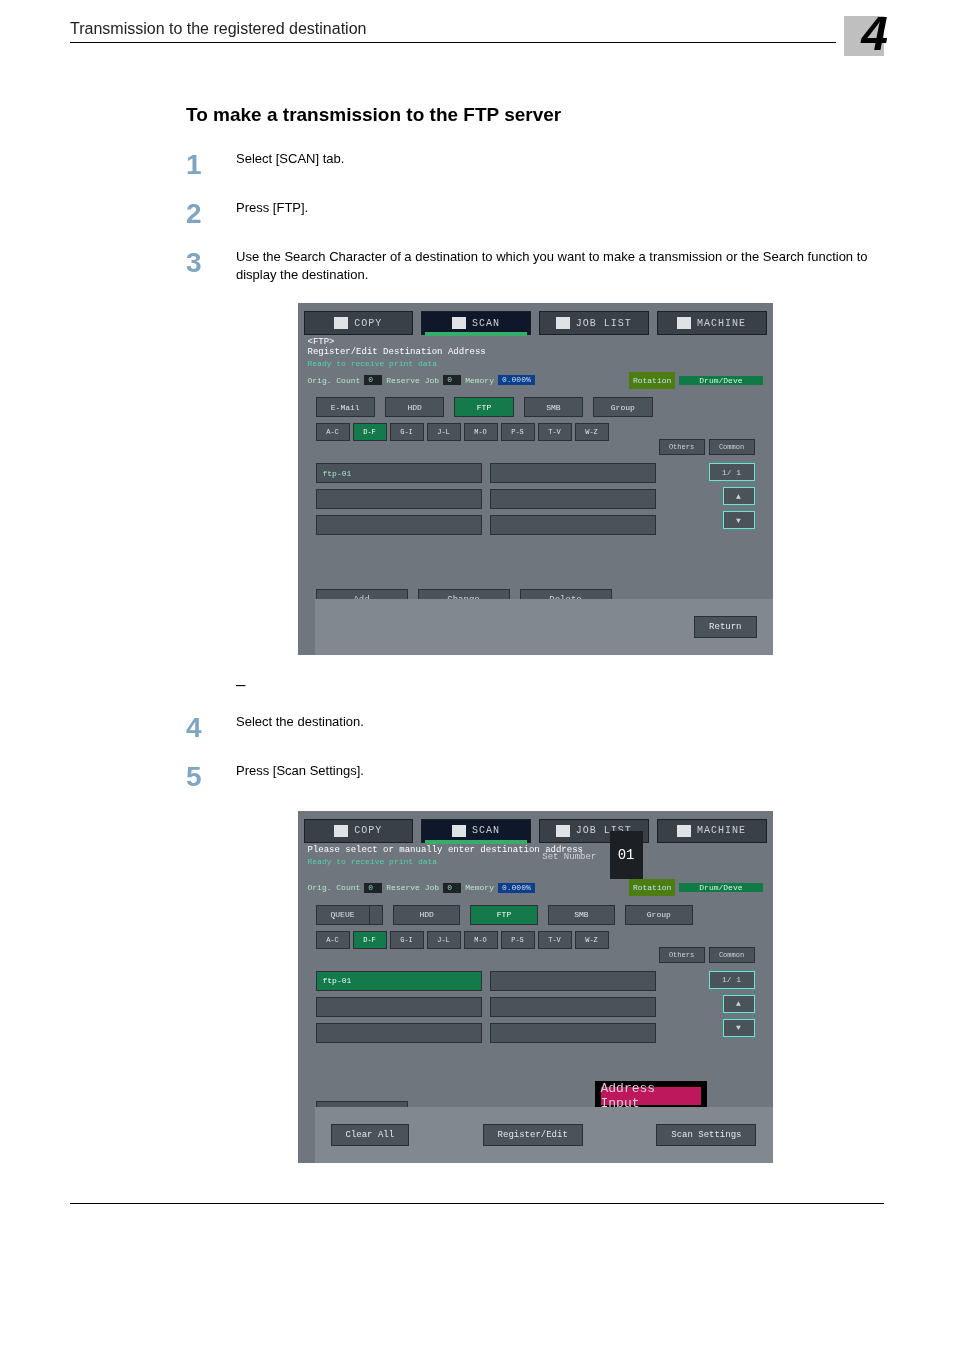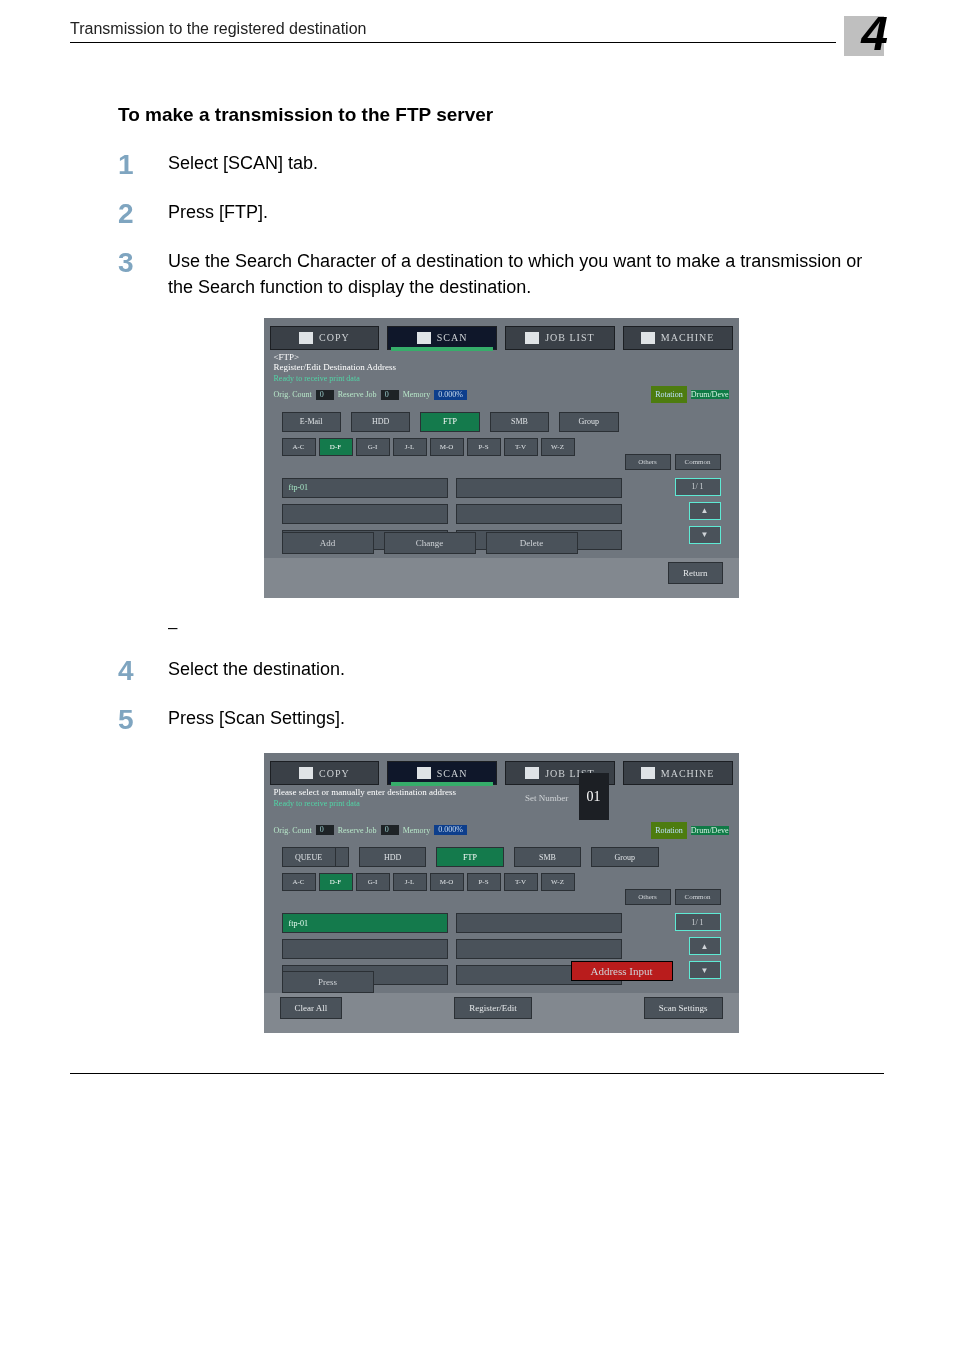--- a/index.html
+++ b/index.html
@@ -3,68 +3,68 @@
 <meta charset="utf-8">
 <style>
   html,body{margin:0;padding:0;background:#fff;font-family:Arial,Helvetica,sans-serif;color:#000}
   .page{width:954px;margin:0 auto;padding:20px 70px 30px 70px;box-sizing:border-box;position:relative}
   .runhead-row{display:flex;align-items:flex-start;justify-content:space-between}
   .runhead{font-size:16px;color:#222}
   .hr{border:none;border-top:1px solid #000;margin:4px 0 0 0}
   .chapbox{position:relative;width:48px;height:48px;margin-top:-4px}
   .chapbox .sq{position:absolute;right:0;top:0;width:40px;height:40px;background:#bfbfbf}
   .chapbox .num{position:absolute;right:-4px;top:-6px;font-size:48px;font-weight:900;font-style:italic;color:#000;line-height:1}
-  .content{margin-left:48px}
+  .content{margin-left:116px}
   .h3{font-size:19px;font-weight:bold;margin:40px 0 24px 0}
   .step{display:flex;margin:18px 0;align-items:flex-start}
   .stepnum{font-size:28px;font-weight:bold;color:#7fa5c0;width:50px;flex:none;line-height:1.1}
-  .steptext{font-size:18px;color:#000;line-height:1.45}
+  .steptext{font-size:13px;color:#000;line-height:1.45}
   .sublist{margin:14px 0 0 50px}
   .subitem{display:flex;align-items:flex-start;font-size:17px}
   .subitem .dash{width:26px;flex:none}
   .shot-wrap{display:flex;justify-content:center;margin:16px 0 20px 0}
-  .shot{width:475px;height:280px;background:#6f767e;position:relative;font-family:Liberation Serif, serif;color:#d0d4d8;font-size:9px}
+  .shot{width:475px;height:352px;background:#6f767e;position:relative;font-family:Liberation Mono, monospace;color:#d0d4d8;font-size:9px}
   .tabs{position:absolute;top:8px;left:6px;right:6px;height:22px;display:flex;gap:8px}
   .tab{flex:1;height:22px;background:#3a4047;border:1px solid #1c1f23;position:relative;display:flex;align-items:center;justify-content:center;color:#cfd3d6;font-size:10px;letter-spacing:1px}
   .tab .ic{width:14px;height:12px;background:#dfe3e6;margin-right:6px;flex:none}
   .tab.active{background:#0f172a}
   .tab.active .bar{position:absolute;left:3px;right:3px;bottom:-2px;height:4px;background:#36ad6a}
   .statusbar{position:absolute;top:34px;left:10px;right:10px;color:#fff;font-size:9px}
   .statusbar .line2{color:#51d5a6;font-size:8px;margin-top:2px}
   .meterrow{position:absolute;top:60px;left:10px;right:10px;height:14px;display:flex;align-items:center;font-size:8px;color:#b7e6c8}
   .meterrow .lbl{color:#b7e6c8}
   .meterrow .box{display:inline-block;min-width:10px;height:10px;background:#1e2326;color:#9cc;padding:0 4px;margin:0 4px;line-height:10px}
   .meterrow .pct{background:#0d3e8c;color:#cde}
   .meterrow .spacer{flex:1}
   .meterrow .rot{background:#4d7c0f;color:#bde2ff;padding:4px 4px}
-  .meterrow .drum{background:#0f7a46;color:#d7f3e3;padding:0 0;margin-left:4px}
+  .meterrow .drum{background:#0f7a46;color:#d7f3e3;padding:0 20px;margin-left:4px}
   .strip{position:absolute;left:18px;right:18px;display:flex;gap:10px}
   .strip.cat{top:86px}
   .strip .btn{flex:1;height:18px;background:#4a525a;border:1px solid #2b3035;display:flex;align-items:center;justify-content:center;font-size:8px;color:#dfe3e6}
   .strip .btn.sel{background:#147a4c;color:#fff}
   .alpha{position:absolute;left:18px;top:112px;display:flex;gap:3px}
   .alpha .ab{width:32px;height:16px;background:#4a525a;border:1px solid #2b3035;font-size:7px;display:flex;align-items:center;justify-content:center;color:#dfe3e6}
   .alpha .ab.sel{background:#147a4c;color:#fff}
   .sidebtns{position:absolute;right:18px;top:128px;display:flex;gap:4px}
   .sidebtns .sb{width:44px;height:14px;background:#4a525a;border:1px solid #2b3035;font-size:7px;display:flex;align-items:center;justify-content:center}
   .listarea{position:absolute;left:18px;top:150px;width:340px}
   .listarea .cell{width:160px;height:18px;background:#4a525a;border:1px solid #2b3035;margin-bottom:6px;color:#a7e8c6;font-size:8px;display:flex;align-items:center;padding-left:6px}
   .listarea .cell.sel{background:#147a4c;color:#e9fff4}
   .listarea .row{display:flex;gap:8px}
   .pager{position:absolute;right:18px;top:150px;display:flex;flex-direction:column;gap:6px;align-items:flex-end}
   .pager .pg{width:44px;height:16px;background:#4a525a;border:1px solid #5eead4;font-size:8px;display:flex;align-items:center;justify-content:center}
   .pager .pg.tiny{width:30px}
   .bottomrow{position:absolute;left:18px;bottom:44px;display:flex;gap:10px}
   .bottomrow .bb{width:90px;height:20px;background:#4a525a;border:1px solid #2b3035;font-size:9px;display:flex;align-items:center;justify-content:center}
-  .footbar{position:absolute;left:0;right:0;bottom:0;height:32px;background:#82888f;display:flex;justify-content:flex-end;padding:4px 16px;gap:12px}
+  .footbar{position:absolute;left:17px;right:0;bottom:0;height:32px;background:#82888f;display:flex;align-items:center;justify-content:flex-end;padding:12px 16px;gap:12px}
   .footbar .fb{height:20px;padding:0 14px;background:#4a525a;border:1px solid #2b3035;font-size:9px;display:flex;align-items:center;justify-content:center;color:#e5e8ea}
   .setnum{position:absolute;top:36px;right:130px;font-size:9px;color:#cfd3d6}
   .setnum .val{background:#1c1f24;color:#fff;font-size:14px;padding:16px 8px;margin-left:8px}
   .addr-in{position:absolute;right:66px;bottom:52px}
-  .addr-in .bb{width:100px;height:18px;background:#b91c1c;border:1px solid #000000;font-size:11px;display:flex;align-items:center;justify-content:center}
+  .addr-in .bb{width:100px;height:18px;background:#be185d;border:6px solid #000000;font-size:13px;display:flex;align-items:center;justify-content:center}
   .footer{margin-top:40px}
   .footer .hr2{border:none;border-top:1px solid #000;margin-bottom:6px}
   .footer .row{display:flex;justify-content:space-between;font-size:16px}
 </style>
 </head>
 <body>
 
 <div class="page">
 
   <div class="runhead-row">

